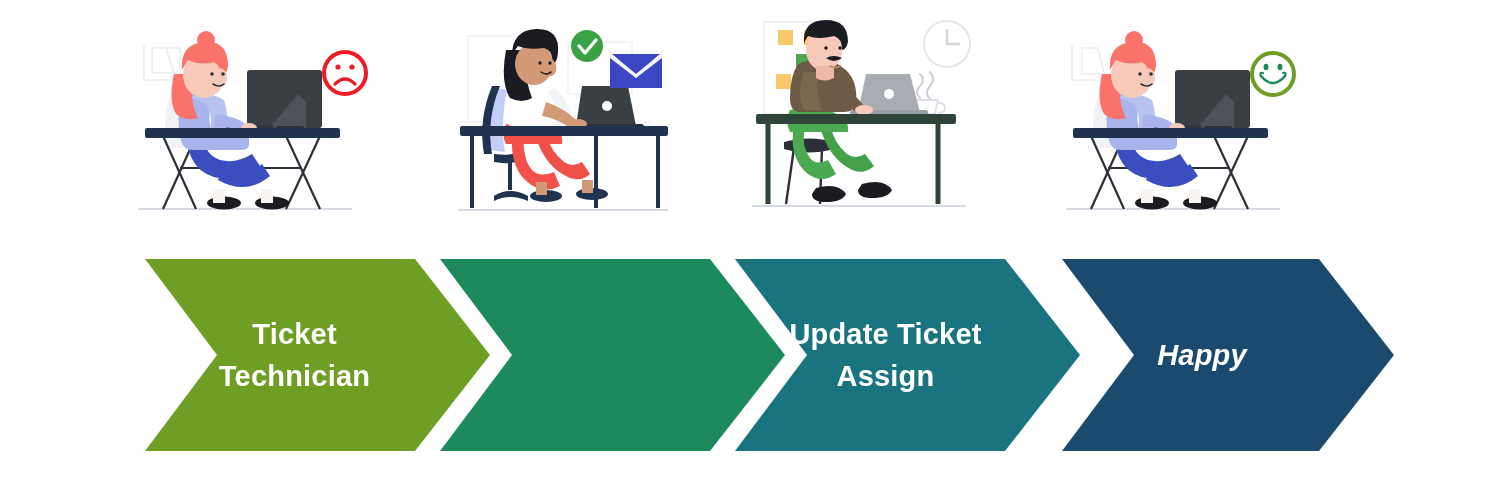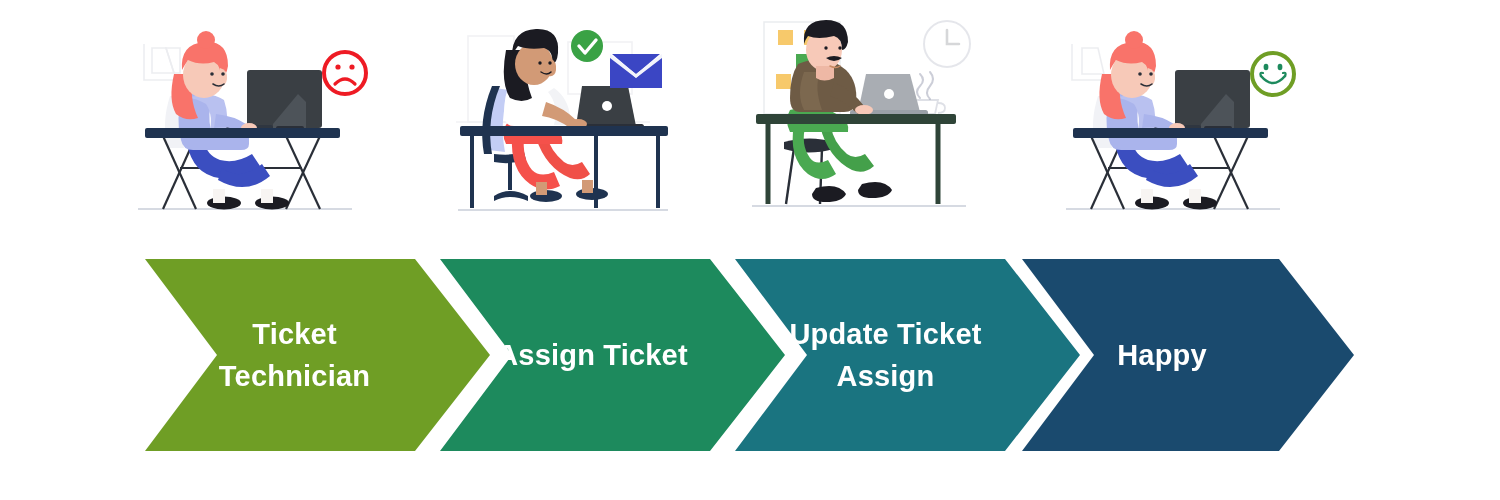--- a/index.html
+++ b/index.html
@@ -83,21 +83,21 @@
     letter-spacing: 0.2px;
     text-align: center;
     white-space: nowrap;
     padding-right: 26px;
     pointer-events: none;
   }
 
   #chev-1 { left: 145px;  width: 345px; }
   #chev-2 { left: 440px;  width: 345px; }
   #chev-3 { left: 735px;  width: 345px; }
-  #chev-4 { left: 1022px; width: 332px; }
+  #chev-4 { left: 1062px; width: 332px; font-style: italic; }
 
   #chev-1 .chev-label { padding-right: 46px; }
   #chev-2 .chev-label { padding-right: 40px; }
   #chev-3 .chev-label { padding-right: 44px; }
   #chev-4 .chev-label { padding-right: 52px; }
 </style>
 </head>
 <body>
 
 <div id="stage">
@@ -374,21 +374,20 @@
         <span>Ticket</span>
         <span>Technician</span>
       </div>
     </div>
 
     <div class="chev" id="chev-2">
       <svg viewBox="0 0 345 192" preserveAspectRatio="none" xmlns="http://www.w3.org/2000/svg">
         <polygon points="0,0 270,0 345,96 270,192 0,192 72,96" fill="#1d8a5d"></polygon>
       </svg>
       <div class="chev-label">
-        <span>Assign Ticket</span>
       </div>
     </div>
 
     <div class="chev" id="chev-3">
       <svg viewBox="0 0 345 192" preserveAspectRatio="none" xmlns="http://www.w3.org/2000/svg">
         <polygon points="0,0 270,0 345,96 270,192 0,192 72,96" fill="#1a7480"></polygon>
       </svg>
       <div class="chev-label">
         <span>Update Ticket</span>
         <span>Assign</span>

